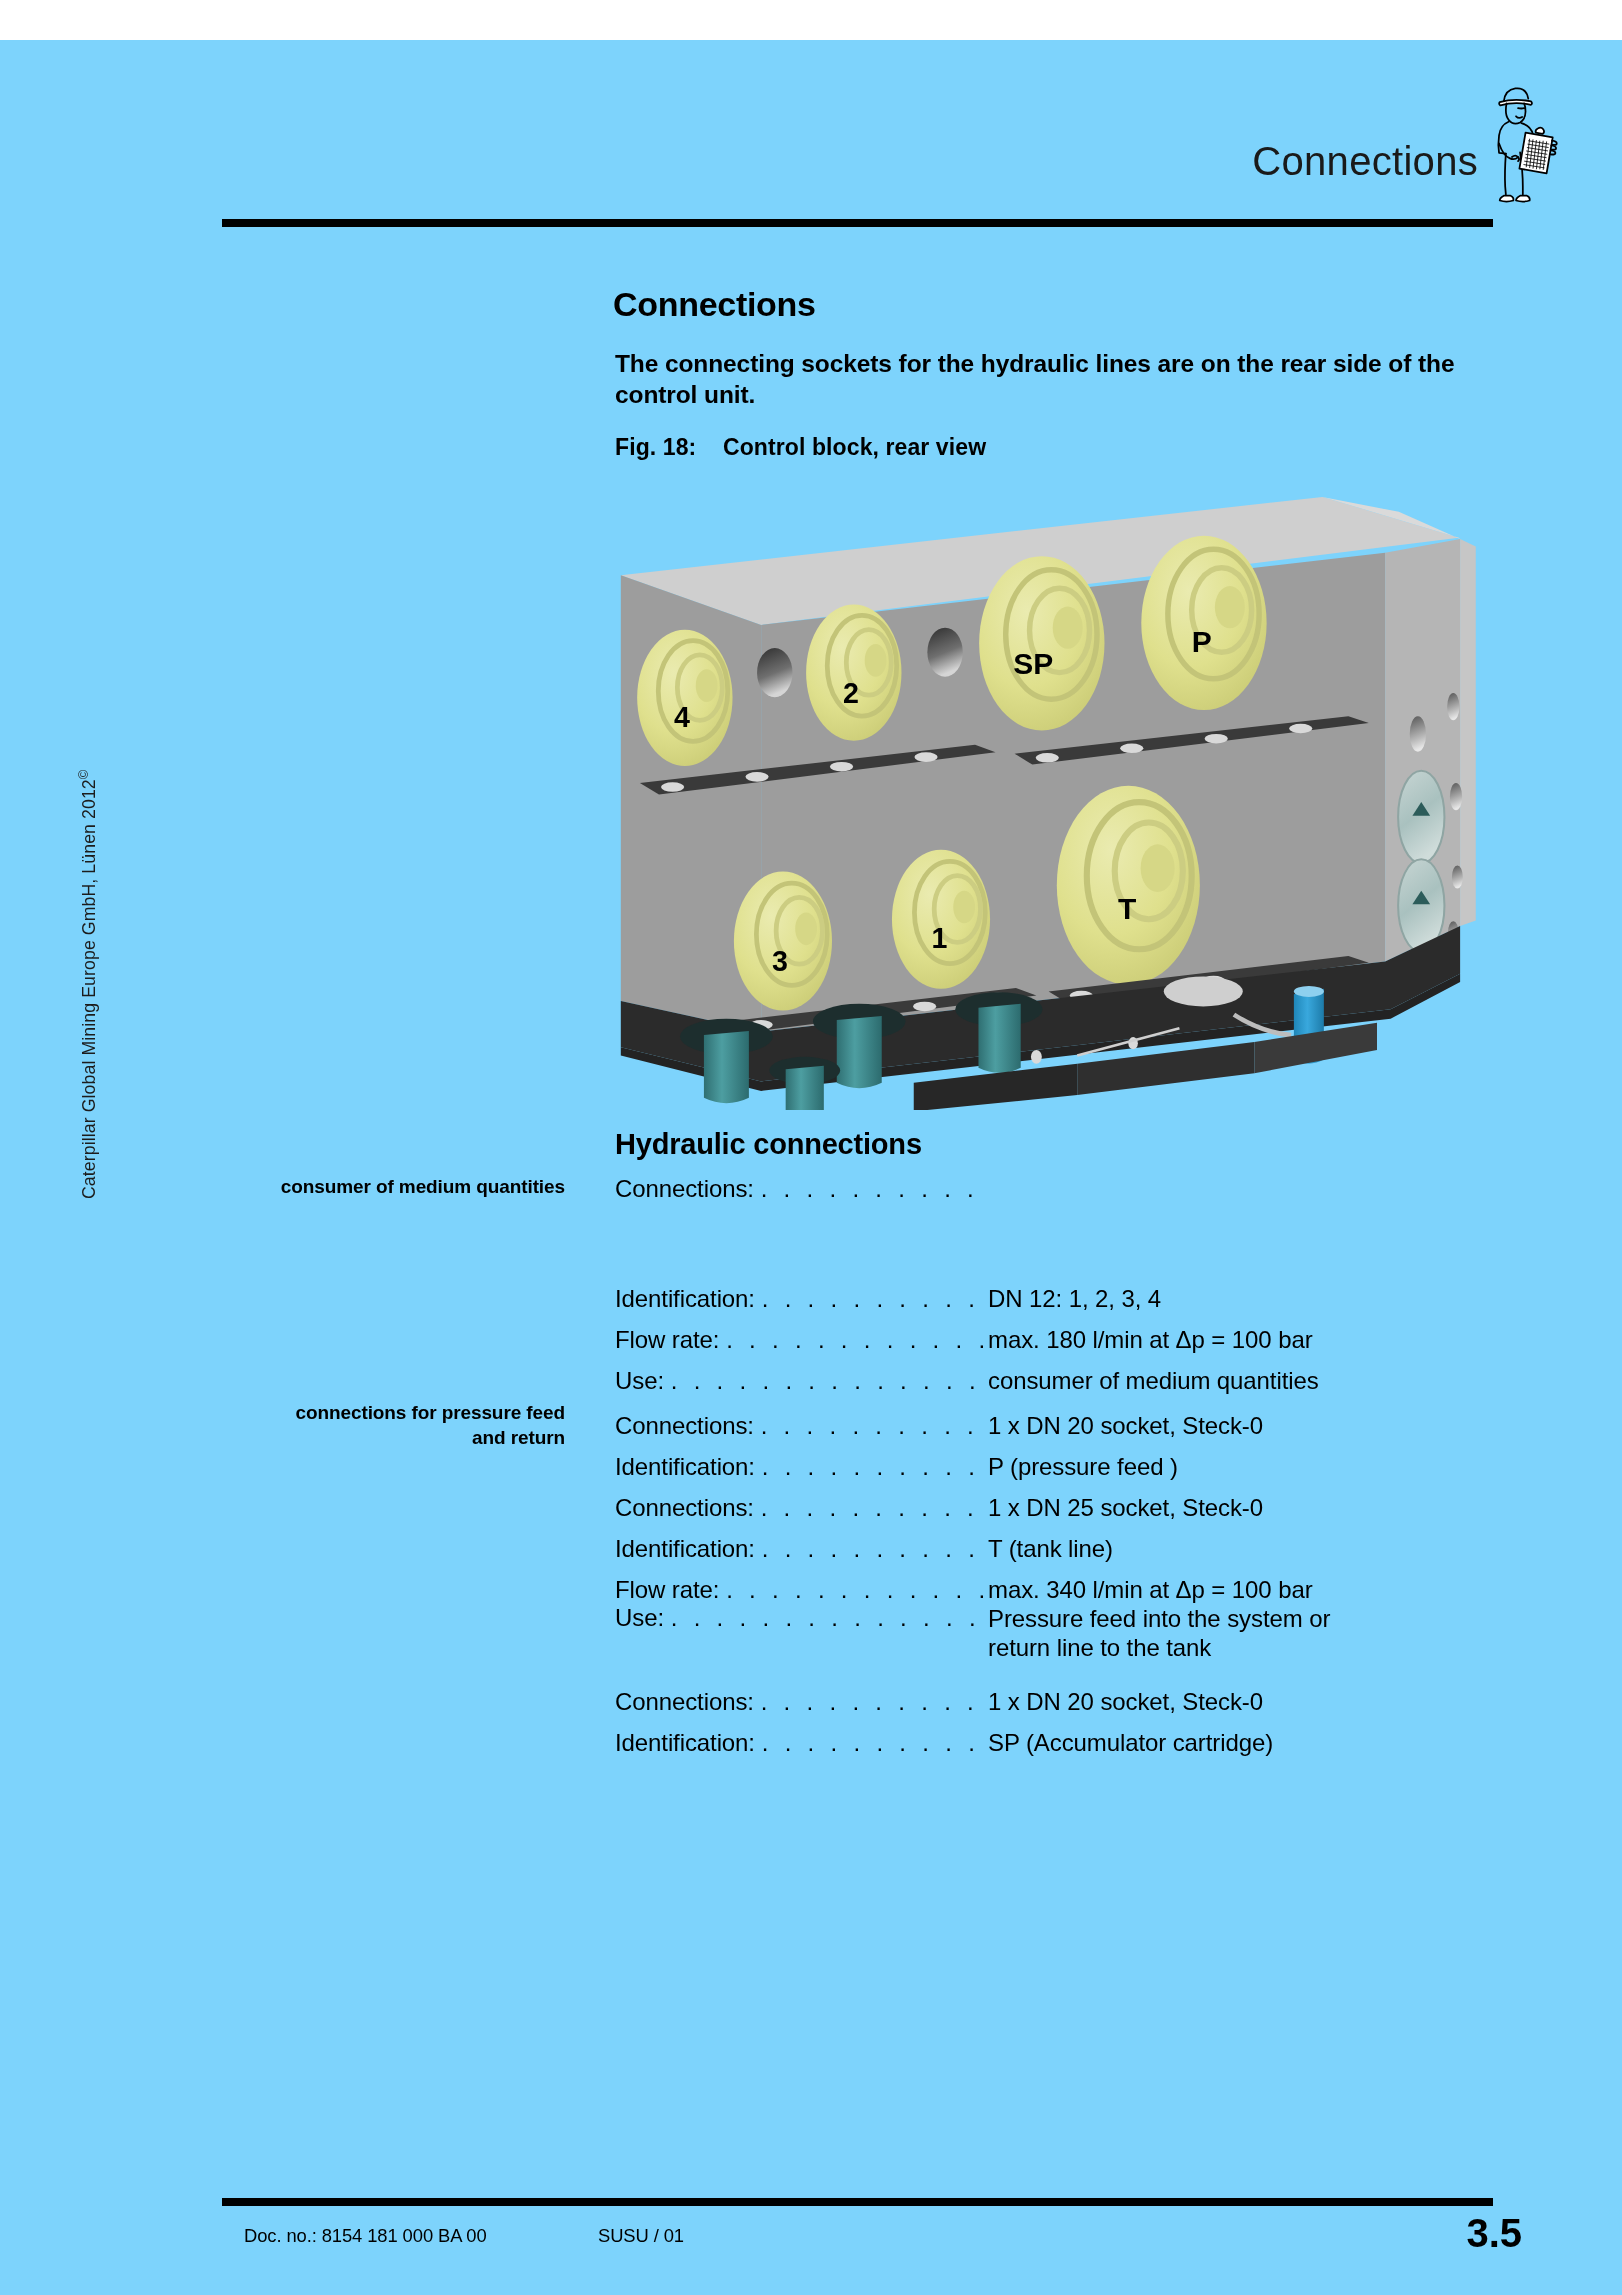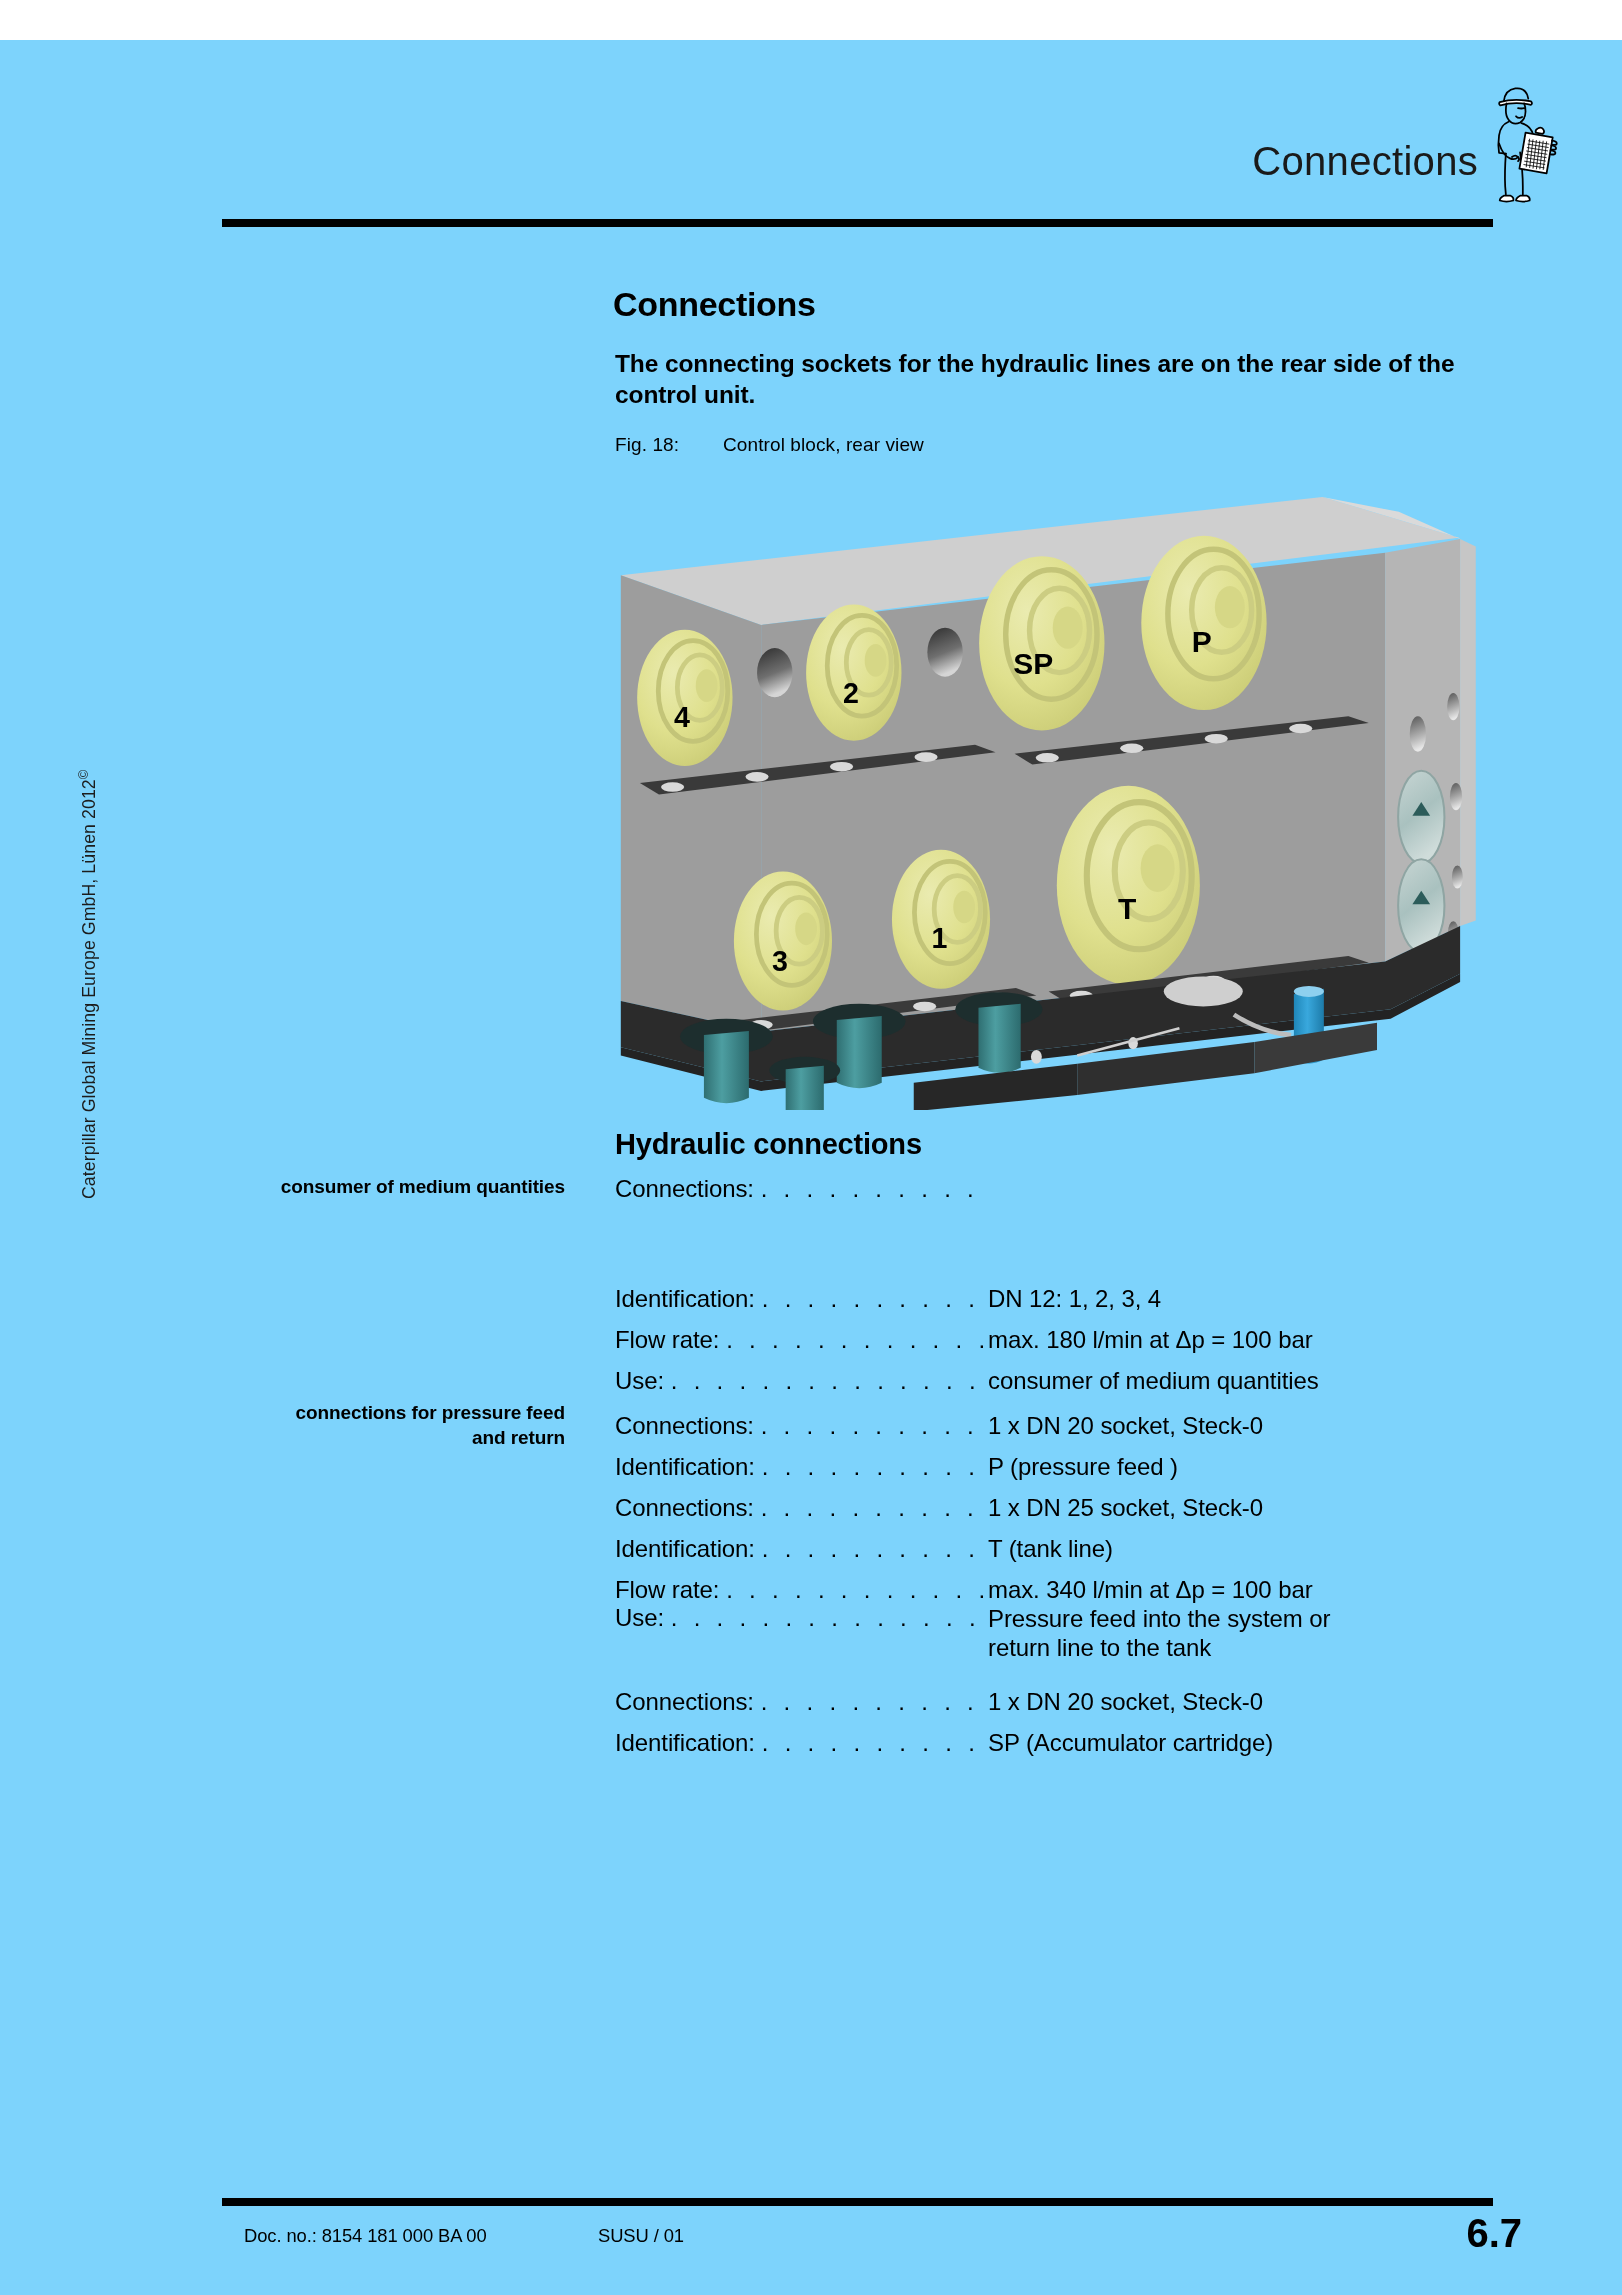--- a/index.html
+++ b/index.html
@@ -88,22 +88,22 @@
     width: 886px;
     font-size: 24.5px;
     line-height: 1.28;
     letter-spacing: -0.1px;
     font-weight: bold;
   }
   .fig-caption {
     position: absolute;
     left: 615px;
     top: 394px;
-    font-size: 19px;
-    font-weight: normal;
+    font-size: 23px;
+    font-weight: bold;
     letter-spacing: 0.1px;
   }
   .fig-caption .fc-num { display: inline-block; width: 108px; }
 
   .h2 {
     position: absolute;
     left: 615px;
     top: 1088px;
     font-size: 29px;
     font-weight: bold;
@@ -509,16 +509,16 @@
         <span class="kw">Identification:</span>
         <span class="leader">. . . . . . . . . . .</span>
       </span>
       <span class="spec-val">SP (Accumulator cartridge)</span>
     </div>
   </div>
 
   <div class="rule-bottom"></div>
   <div class="footer-doc">Doc. no.: 8154 181 000 BA 00</div>
   <div class="footer-rev">SUSU / 01</div>
-  <div class="footer-page">6.7</div>
+  <div class="footer-page">3.5</div>
 
 </div>
 
 
 </body></html>

